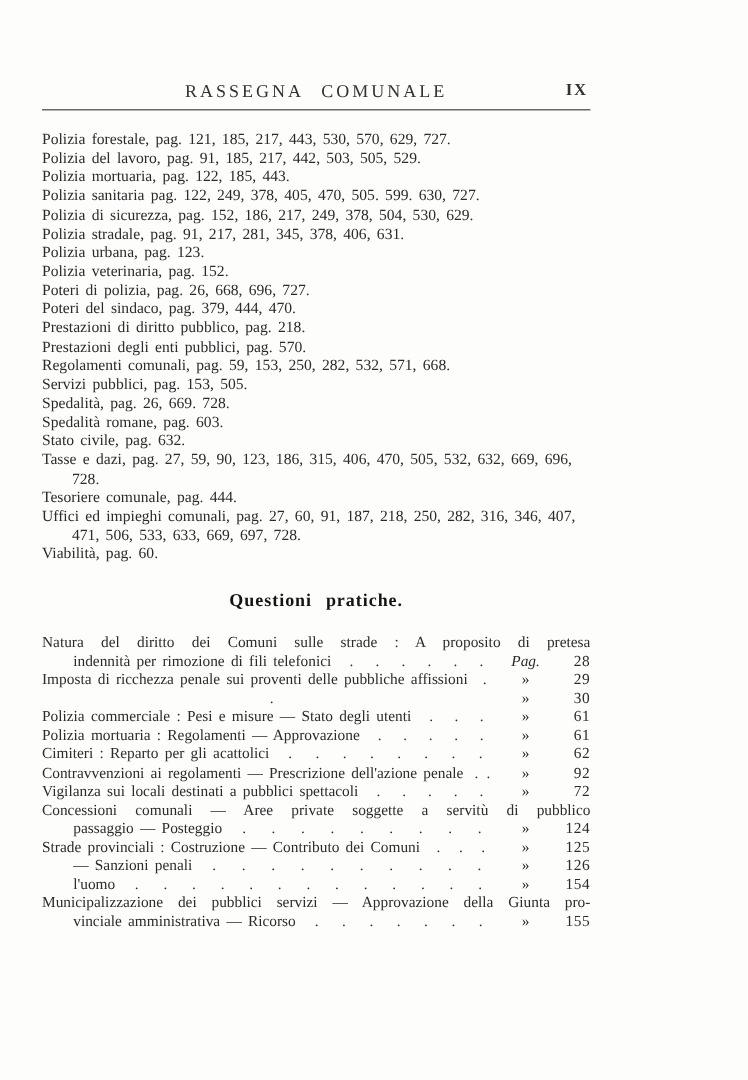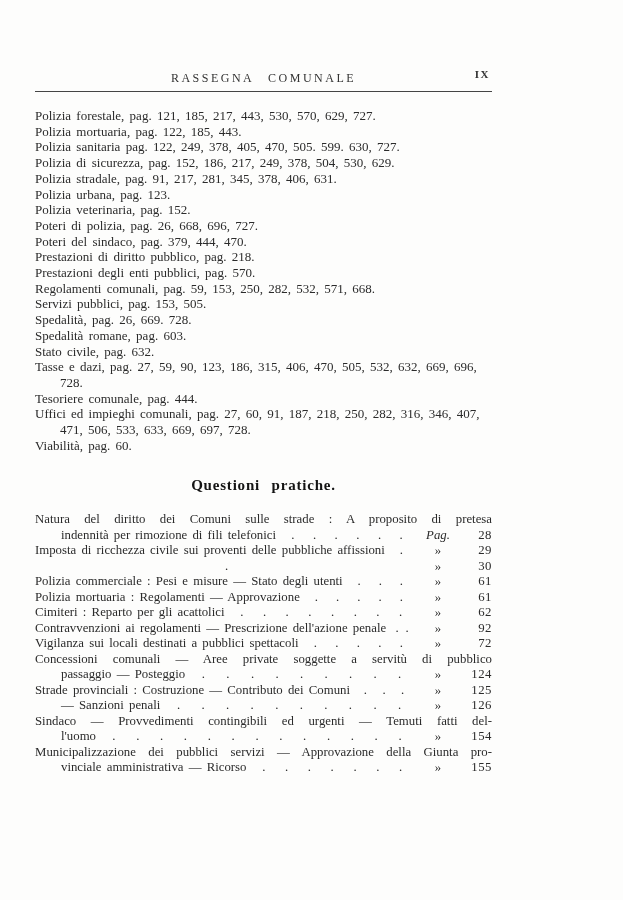--- a/index.html
+++ b/index.html
@@ -24,30 +24,30 @@
   }
   
   .running-head {
     position: relative;
     margin-top: 68px;
     padding-bottom: 5px;
     border-bottom: 1.5px solid #454545;
     text-align: center;
   }
   .head-title {
-    font-size: 12px;
+    font-size: 15px;
     letter-spacing: 2.5px;
     word-spacing: 9px;
     color: #333;
   }
   .head-folio {
     position: absolute;
     right: 2px;
     top: 0;
-    font-size: 11px;
+    font-size: 14px;
     letter-spacing: 1.5px;
     font-weight: bold;
     color: #333;
   }
   
   .index-list {
     margin-top: 16px;
     font-size: 13px;
     line-height: 15.7px;
   }
@@ -121,20 +121,21 @@
 <div class="page">
   <div class="content">
 
     <div class="running-head">
       <span class="head-title">RASSEGNA  COMUNALE</span>
       <span class="head-folio">IX</span>
     </div>
 
     <div class="index-list" id="index-list">
         <div class="index-item">Polizia forestale, pag. 121, 185, 217, 443, 530, 570, 629, 727.</div>
+        <div class="index-item">Polizia del lavoro, pag. 91, 185, 217, 442, 503, 505, 529.</div>
         <div class="index-item">Polizia mortuaria, pag. 122, 185, 443.</div>
         <div class="index-item">Polizia sanitaria pag. 122, 249, 378, 405, 470, 505. 599. 630, 727.</div>
         <div class="index-item">Polizia di sicurezza, pag. 152, 186, 217, 249, 378, 504, 530, 629.</div>
         <div class="index-item">Polizia stradale, pag. 91, 217, 281, 345, 378, 406, 631.</div>
         <div class="index-item">Polizia urbana, pag. 123.</div>
         <div class="index-item">Polizia veterinaria, pag. 152.</div>
         <div class="index-item">Poteri di polizia, pag. 26, 668, 696, 727.</div>
         <div class="index-item">Poteri del sindaco, pag. 379, 444, 470.</div>
         <div class="index-item">Prestazioni di diritto pubblico, pag. 218.</div>
         <div class="index-item">Prestazioni degli enti pubblici, pag. 570.</div>
@@ -163,21 +164,21 @@
               <span>.</span>
               <span>.</span>
               <span>.</span>
             </span>
             <span class="marker pag-label">Pag.</span>
             <span class="pagenum">28</span>
           </div>
         </div>
         <div class="toc-entry">
           <div class="toc-row">
-            <span class="toc-text">Imposta di ricchezza civile sui proventi delle pubbliche affissioni</span>
+            <span class="toc-text">Imposta di ricchezza penale sui proventi delle pubbliche affissioni</span>
             <span class="dots">
               <span>.</span>
             </span>
             <span class="marker">»</span>
             <span class="pagenum">29</span>
           </div>
         </div>
         <div class="toc-entry">
           <div class="toc-row">
             <span class="dots">
@@ -299,21 +300,20 @@
               <span>.</span>
               <span>.</span>
               <span>.</span>
               <span>.</span>
             </span>
             <span class="marker">»</span>
             <span class="pagenum">126</span>
           </div>
         </div>
         <div class="toc-entry">
-          <div class="toc-line">Sindaco — Provvedimenti contingibili ed urgenti — Temuti fatti del-</div>
           <div class="toc-row cont">
             <span class="toc-text">l'uomo</span>
             <span class="dots">
               <span>.</span>
               <span>.</span>
               <span>.</span>
               <span>.</span>
               <span>.</span>
               <span>.</span>
               <span>.</span>

